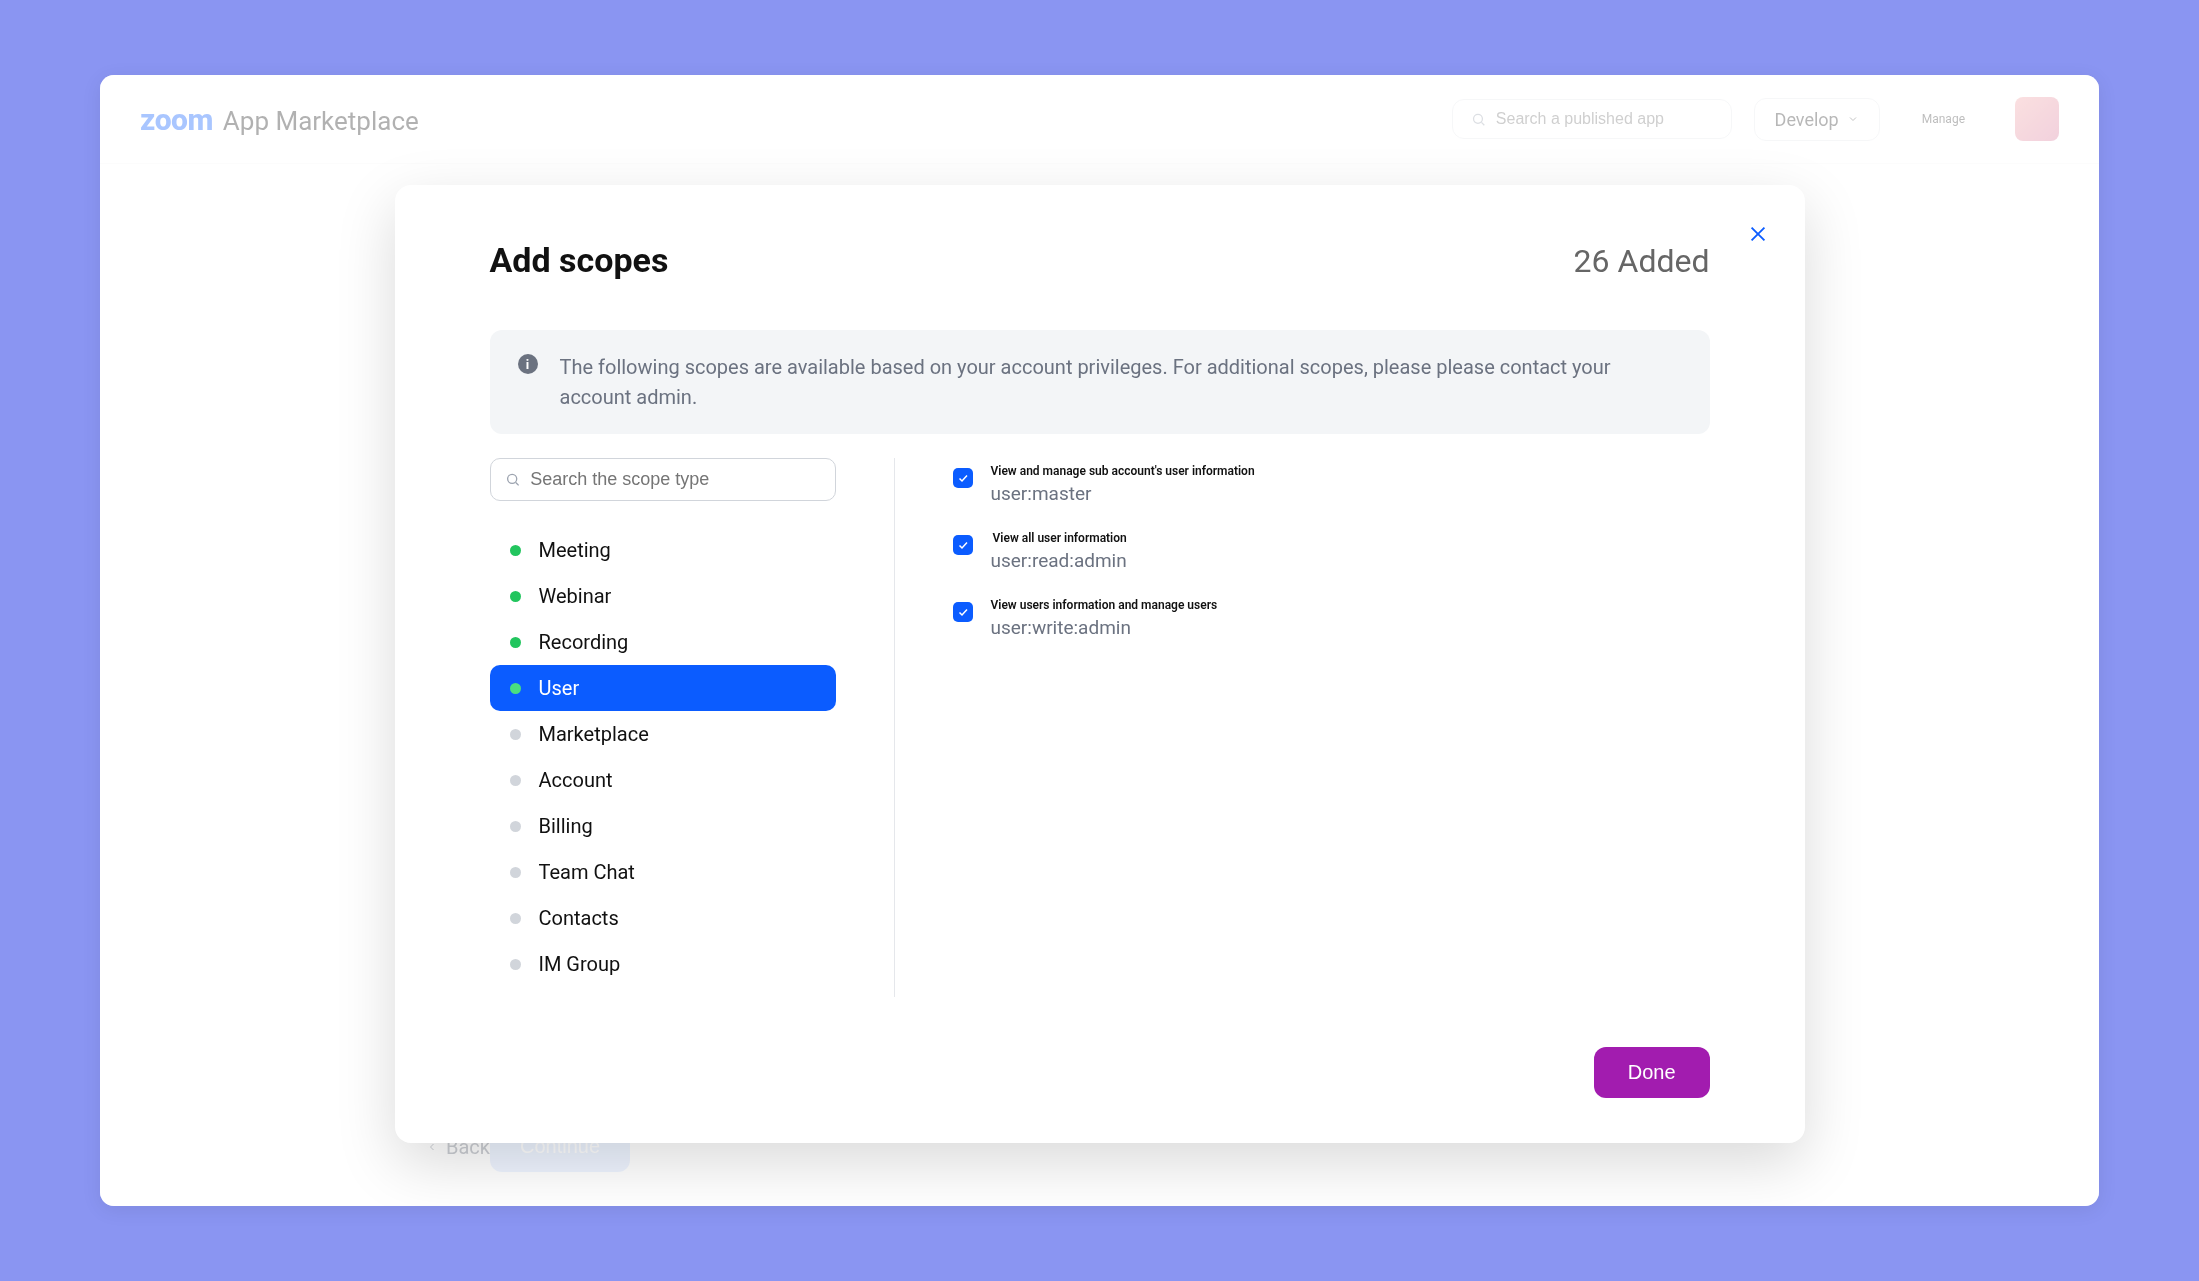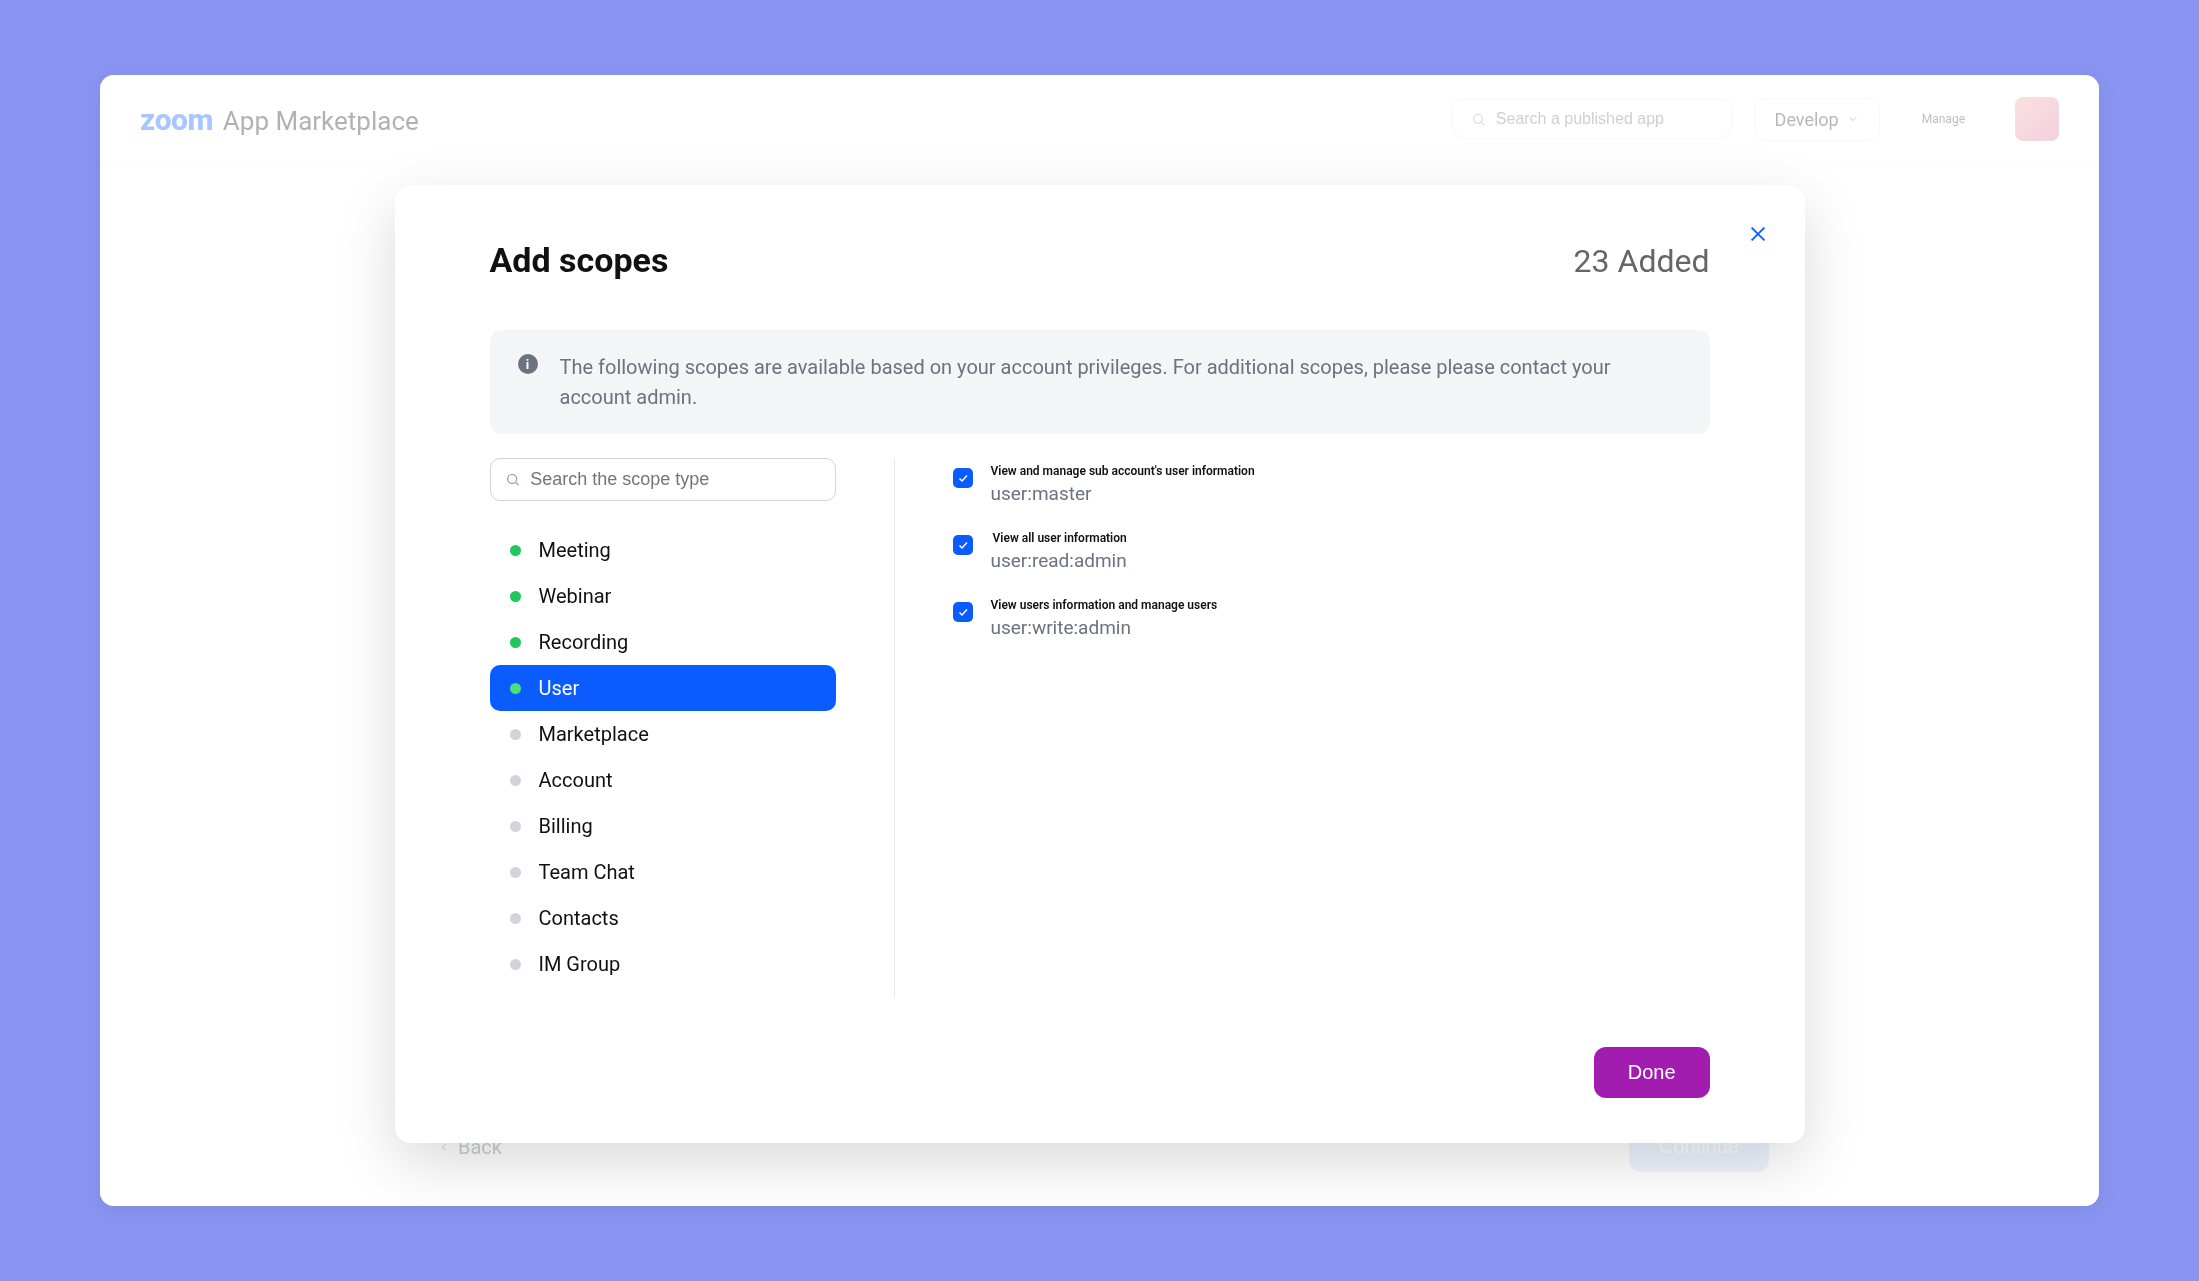--- a/index.html
+++ b/index.html
@@ -251,24 +251,23 @@
       border: none;
       border-radius: 12px;
       padding: 14px 34px;
       font-size: 20px;
       font-weight: 500;
       cursor: pointer;
     }
     .page-footer {
       position: absolute;
       bottom: 34px;
-      left: 338px;
+      left: 326px;
       right: 330px;
       display: flex;
-      justify-content: space-between;
       align-items: center;
     }
     .back-link {
       color: #6b7280;
       font-size: 20px;
       display: flex;
       align-items: center;
       gap: 8px;
       cursor: pointer;
     }
@@ -327,21 +326,21 @@
   <div class="modal">
     <div class="modal-close">
       <svg width="22" height="22" viewBox="0 0 24 24" fill="none" stroke="#0b5cff" stroke-width="2">
           <line x1="5" y1="5" x2="19" y2="19"></line>
           <line x1="19" y1="5" x2="5" y2="19"></line>
         </svg>
     </div>
 
     <div class="modal-head">
       <div class="modal-title">Add scopes</div>
-      <div class="modal-count">23 Added</div>
+      <div class="modal-count">26 Added</div>
     </div>
 
     <div class="info-banner">
       <div class="info-icon">i</div>
       <div class="info-text">The following scopes are available based on your account privileges. For additional scopes, please please contact your account admin.</div>
     </div>
 
     <div class="modal-body">
       <div class="left-col">
         <div class="scope-search">

